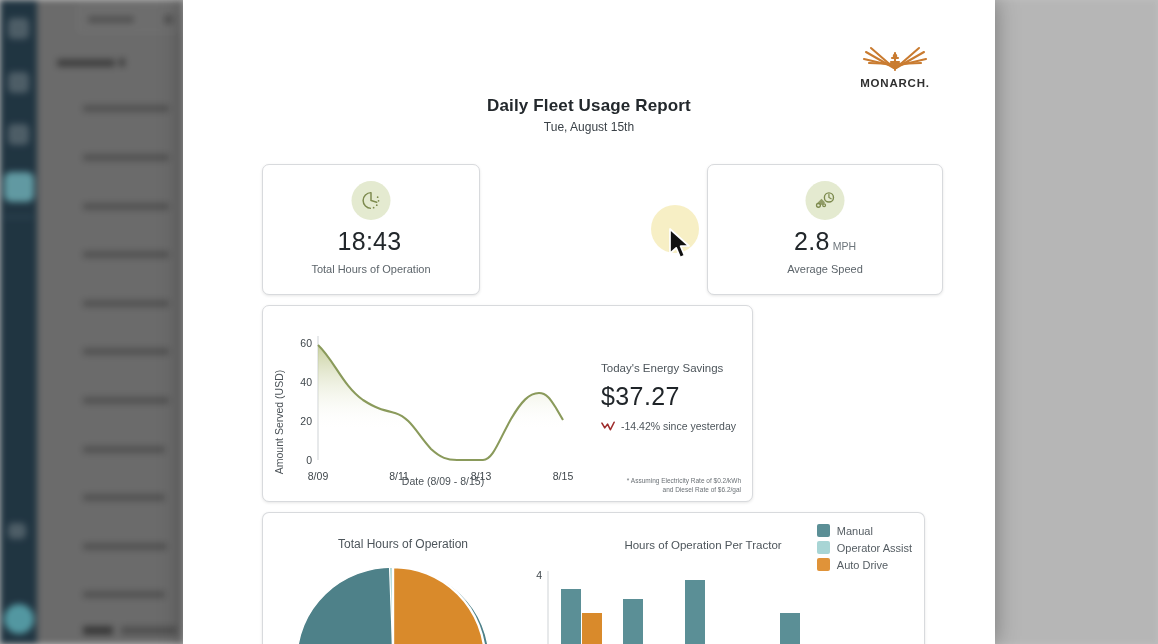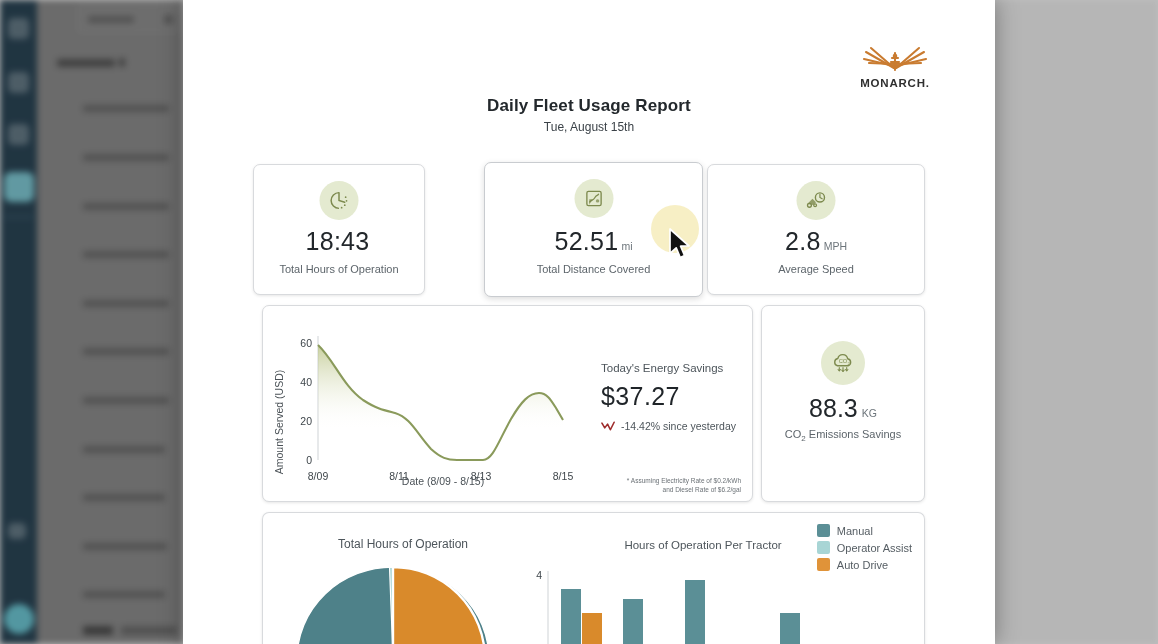--- a/index.html
+++ b/index.html
@@ -105,23 +105,23 @@
   
   .card {
     position: absolute;
     background: #ffffff;
     border: 1px solid #d8dadd;
     border-radius: 7px;
     box-shadow: 0 1px 3px rgba(0,0,0,.10);
   }
 
   
-  #kpi-1 { left: 70px;  top: 164px; width: 172px; height: 131px; }
+  #kpi-1 { left: 79px;  top: 164px; width: 218px; height: 131px; }
   #kpi-2 { left: 301px; top: 162px; width: 219px; height: 135px; border-color:#c9ccd0; box-shadow:0 2px 6px rgba(0,0,0,.14); }
-  #kpi-3 { left: 524px; top: 164px; width: 218px; height: 131px; }
+  #kpi-3 { left: 524px; top: 164px; width: 236px; height: 131px; }
 
   .kpi-badge {
     position: absolute; left: 50%; top: 16px;
     transform: translateX(-50%);
     width: 39px; height: 39px; border-radius: 50%;
     background: #e4ead0;
     display: flex; align-items: center; justify-content: center;
   }
   .kpi-value-row {
     position: absolute; left: 0; right: 0; top: 62px;
@@ -310,34 +310,20 @@
         <circle cx="18.6" cy="17.4" r="1" fill="#7d8a4e"></circle>
         <circle cx="15" cy="20.2" r="1" fill="#7d8a4e"></circle>
       </svg>
     </div>
     <div class="kpi-value-row">
       <span class="kpi-value">18:43</span><span class="kpi-unit"></span>
     </div>
     <div class="kpi-label">Total Hours of Operation</div>
   </div>
 
-  <div class="card" id="kpi-2">
-    <div class="kpi-badge">
-      <svg width="19" height="19" viewBox="0 0 24 24">
-        <rect x="3" y="3" width="18" height="18" rx="2" fill="none" stroke="#7d8a4e" stroke-width="1.7"></rect>
-        <path d="M6 17 C9 13 11 15 13 11 C15 7 17 9 18 6" fill="none" stroke="#7d8a4e" stroke-width="1.5"></path>
-        <path d="M6 20 L6 13 L10 13 Z" fill="#7d8a4e" opacity=".75"></path>
-        <circle cx="16.5" cy="15" r="2.2" fill="#7d8a4e" opacity=".75"></circle>
-      </svg>
-    </div>
-    <div class="kpi-value-row" style="top:64px;">
-      <span class="kpi-value">52.51</span><span class="kpi-unit">mi</span>
-    </div>
-    <div class="kpi-label" style="top:100px;">Total Distance Covered</div>
-  </div>
 
   <div class="card" id="kpi-3">
     <div class="kpi-badge">
       <svg width="21" height="21" viewBox="0 0 24 24">
         <circle cx="16.5" cy="8.5" r="5.2" fill="none" stroke="#7d8a4e" stroke-width="1.6"></circle>
         <path d="M16.5 5 L16.5 8.5 L19 10" fill="none" stroke="#7d8a4e" stroke-width="1.4" stroke-linecap="round"></path>
         <path d="M2 16 L8 10 L12 14 L9 17 Z" fill="#7d8a4e" opacity=".8"></path>
         <circle cx="4.5" cy="17.5" r="2.2" fill="none" stroke="#7d8a4e" stroke-width="1.5"></circle>
         <circle cx="11" cy="17.5" r="1.6" fill="none" stroke="#7d8a4e" stroke-width="1.4"></circle>
       </svg>
@@ -381,37 +367,20 @@
         <span id="energy-delta-text">-14.42% since yesterday</span>
       </div>
     </div>
 
     <div id="energy-footnote">
       <div>* Assuming Electricity Rate of $0.2/kWh</div>
       <div>and Diesel Rate of $6.2/gal</div>
     </div>
   </div>
 
-  <div class="card" id="co2-card">
-    <div class="co2-badge">
-      <svg width="26" height="26" viewBox="0 0 28 28">
-        <path d="M8 17 A4 4 0 0 1 8.4 9.2 A5.4 5.4 0 0 1 19 9.4 A3.9 3.9 0 0 1 19.4 17 Z" fill="none" stroke="#7d8a4e" stroke-width="1.5" stroke-linejoin="round"></path>
-        <text x="14" y="14.4" text-anchor="middle" font-size="6.2" fill="#7d8a4e" font-family="Liberation Sans, sans-serif">CO</text>
-        <text x="20.2" y="15.8" text-anchor="middle" font-size="4.4" fill="#7d8a4e" font-family="Liberation Sans, sans-serif">2</text>
-        <path d="M10 19 L10 22 M14 19 L14 23 M18 19 L18 22" stroke="#7d8a4e" stroke-width="1.2" stroke-linecap="round"></path>
-        <path d="M8.7 21 L10 22.6 L11.3 21 M12.7 21.6 L14 23.2 L15.3 21.6 M16.7 21 L18 22.6 L19.3 21" fill="none" stroke="#7d8a4e" stroke-width="1.1" stroke-linecap="round" stroke-linejoin="round"></path>
-      </svg>
-    </div>
-    <div id="co2-value-row">
-      <span id="co2-value">88.3</span><span id="co2-unit">KG</span>
-    </div>
-    <div id="co2-label">
-      <span>CO</span><sub style="font-size:8px;">2</sub><span> Emissions Savings</span>
-    </div>
-  </div>
 
   <div class="card" id="bottom-card">
     <div id="pie-title">Total Hours of Operation</div>
     <div id="bar-title">Hours of Operation Per Tractor</div>
 
     <svg style="position:absolute; left:18px; top:36px;" width="244" height="200" viewBox="0 0 244 200">
       <ellipse cx="112" cy="110" rx="96" ry="92" fill="#4e8189"></ellipse>
       <path d="M112 110 L112 18 A92 92 0 0 1 204 110 Z" fill="#d98a2b"></path>
       <path d="M112 110 L108.5 18.1 A92 92 0 0 1 112 18 Z" fill="#a8d5d5"></path>
       <g>

